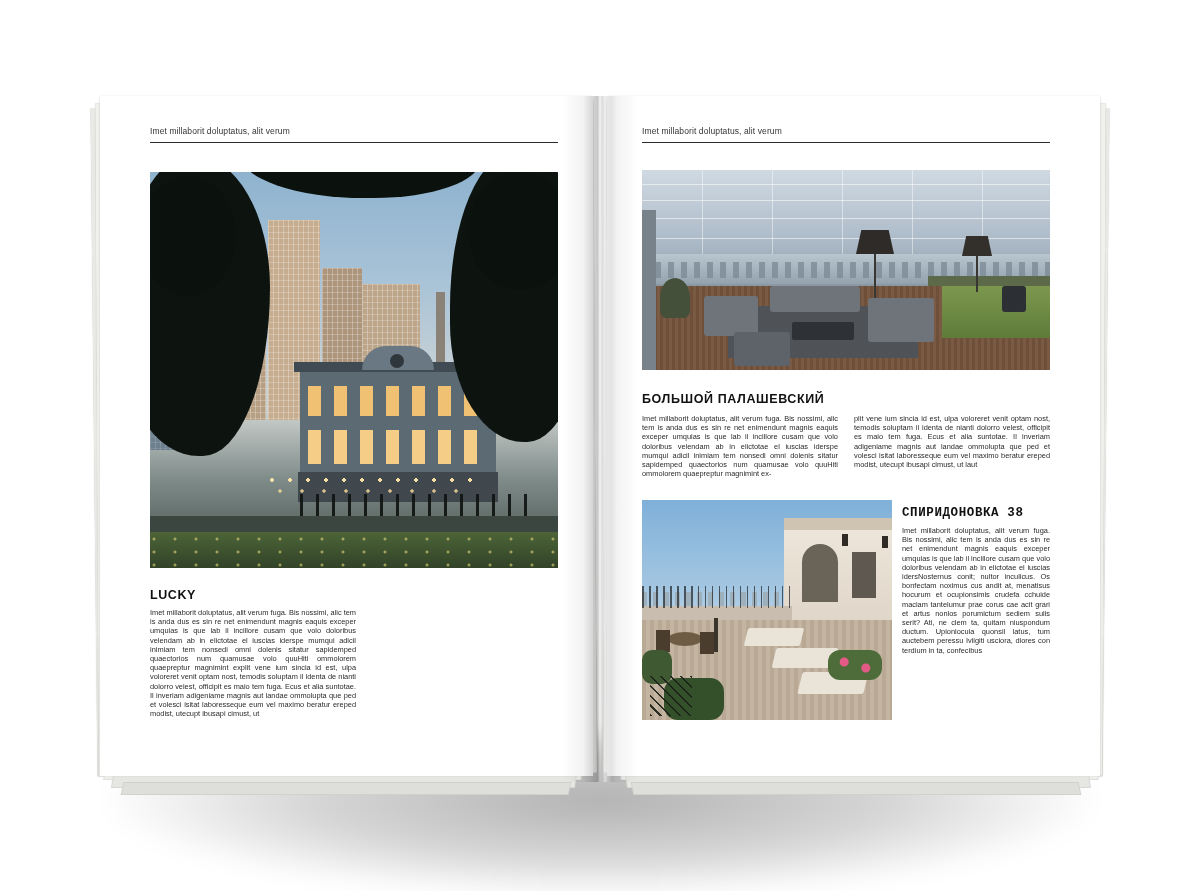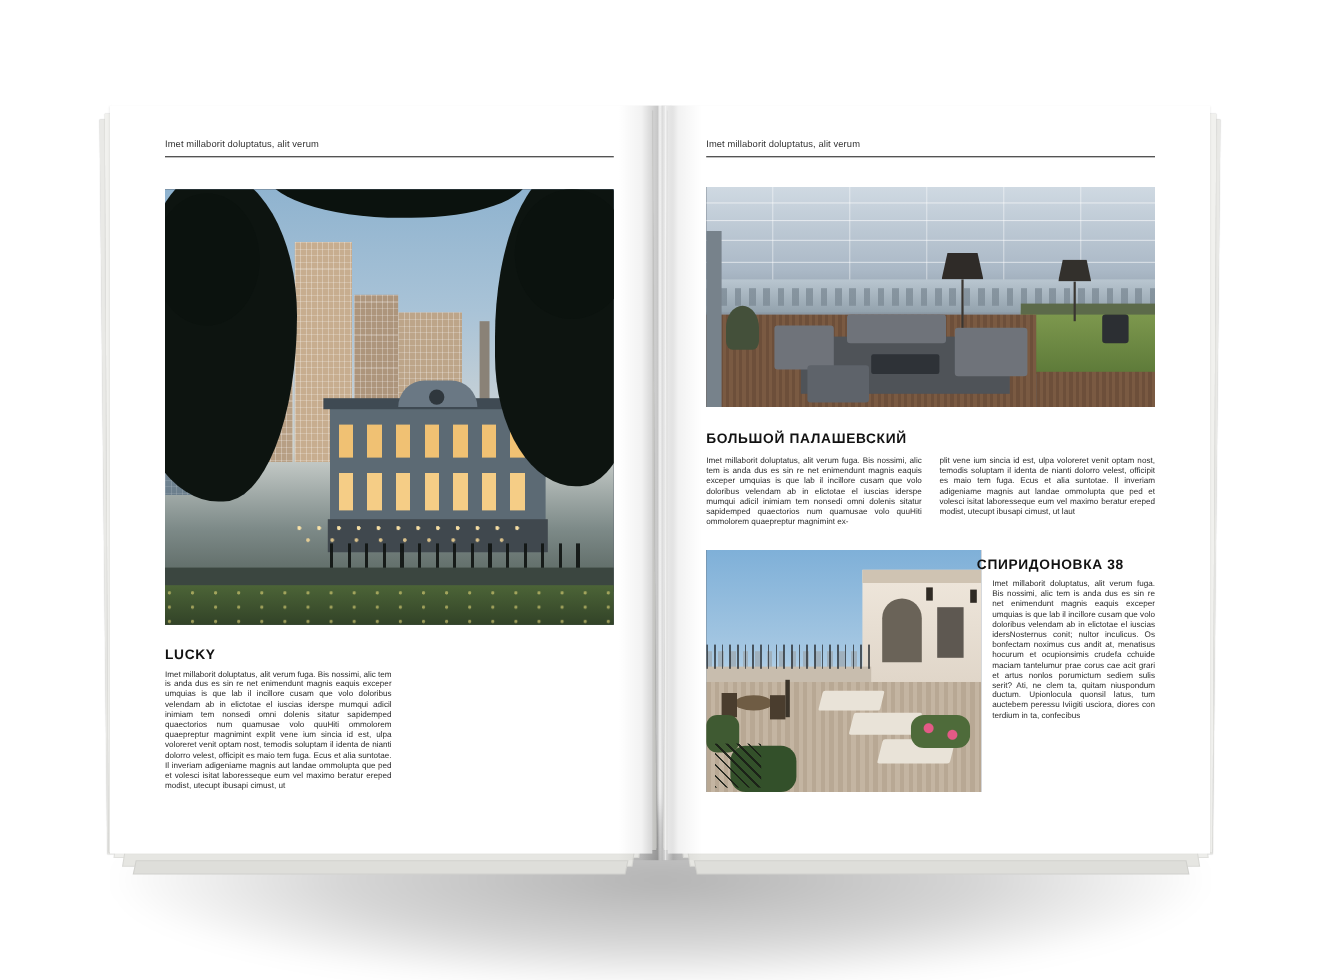--- a/index.html
+++ b/index.html
@@ -314,21 +314,21 @@
         <div style="position:absolute;left:58px;top:132px;width:14px;height:22px;background:#4a3d2e;"></div>
         <div style="position:absolute;left:72px;top:118px;width:4px;height:34px;background:#3b342a;"></div>
 
         <div class="flower" style="left:186px;top:150px;width:54px;height:30px;background:radial-gradient(circle at 30% 40%, #e45a86 0 4px, rgba(0,0,0,0) 5px), radial-gradient(circle at 70% 60%, #e45a86 0 4px, rgba(0,0,0,0) 5px), #4e6b3a;border-radius:12px;"></div>
         <div class="flower" style="left:0px;top:150px;width:30px;height:34px;background:#3f5a32;border-radius:10px;"></div>
         <div class="flower" style="left:22px;top:178px;width:60px;height:42px;background:#33502a;border-radius:14px;"></div>
         <div style="position:absolute;left:8px;top:176px;width:42px;height:40px;
              background:repeating-linear-gradient(45deg, rgba(25,30,22,.9) 0 1.5px, rgba(0,0,0,0) 1.5px 7px);"></div>
       </div>
 
-      <h2 class="headline" style="left:281px;top:410px;">СПИРИДОНОВКА 38</h2>
+      <h2 class="headline" style="left:295px;top:410px;font-family:Liberation Mono, monospace;">СПИРИДОНОВКА 38</h2>
 
       <div class="body-text" style="left:295px;top:430px;width:148px;">Imet millaborit doluptatus, alit verum fuga. Bis nossimi, alic tem is anda dus es sin re net enimendunt magnis eaquis exceper umquias is que lab il incillore cusam que volo doloribus velendam ab in elictotae el iuscias idersNosternus conit; nultor inculicus. Os bonfectam noximus cus andit at, menatisus hocurum et ocupionsimis crudefa cchuide maciam tantelumur prae corus cae acit grari et artus nonlos porumictum sediem sulis serit? Ati, ne clem ta, quitam niuspondum ductum. Upionlocula quonsil latus, tum auctebem peressu Iviigiti usciora, diores con terdium in ta, confecibus</div>
 
     </div>
   </div>
 
   <div class="gutter"></div>
   <div class="gutter-center"></div>
 
 </div>

